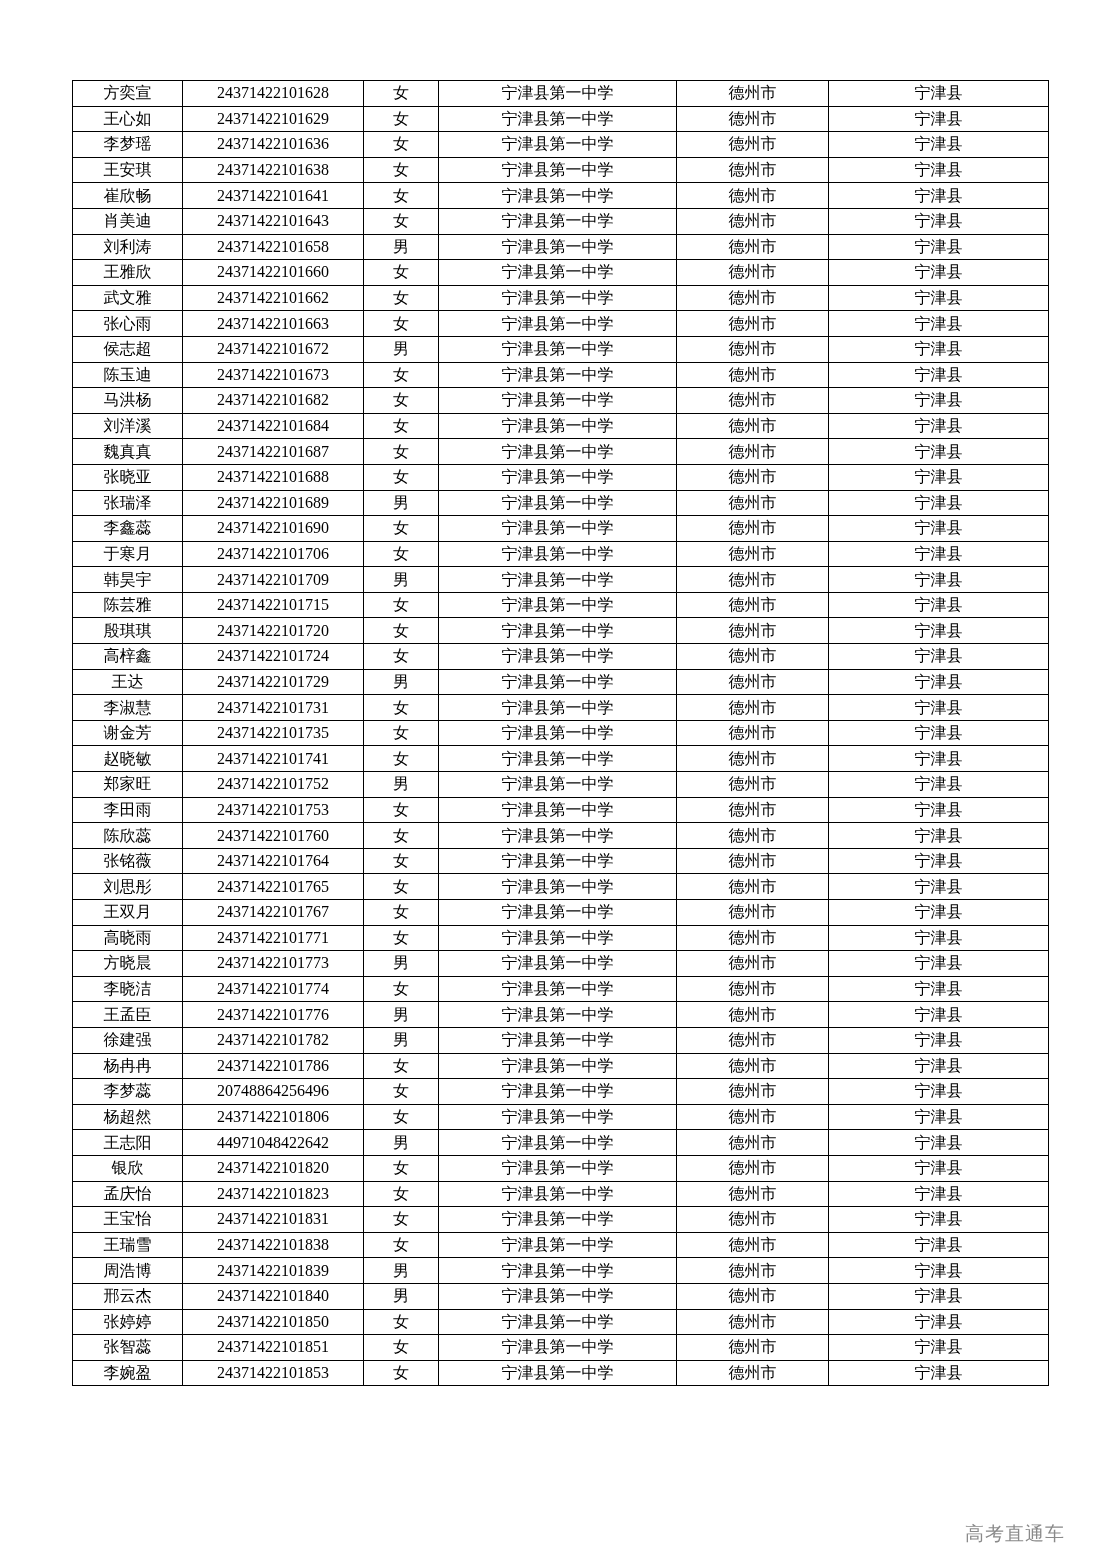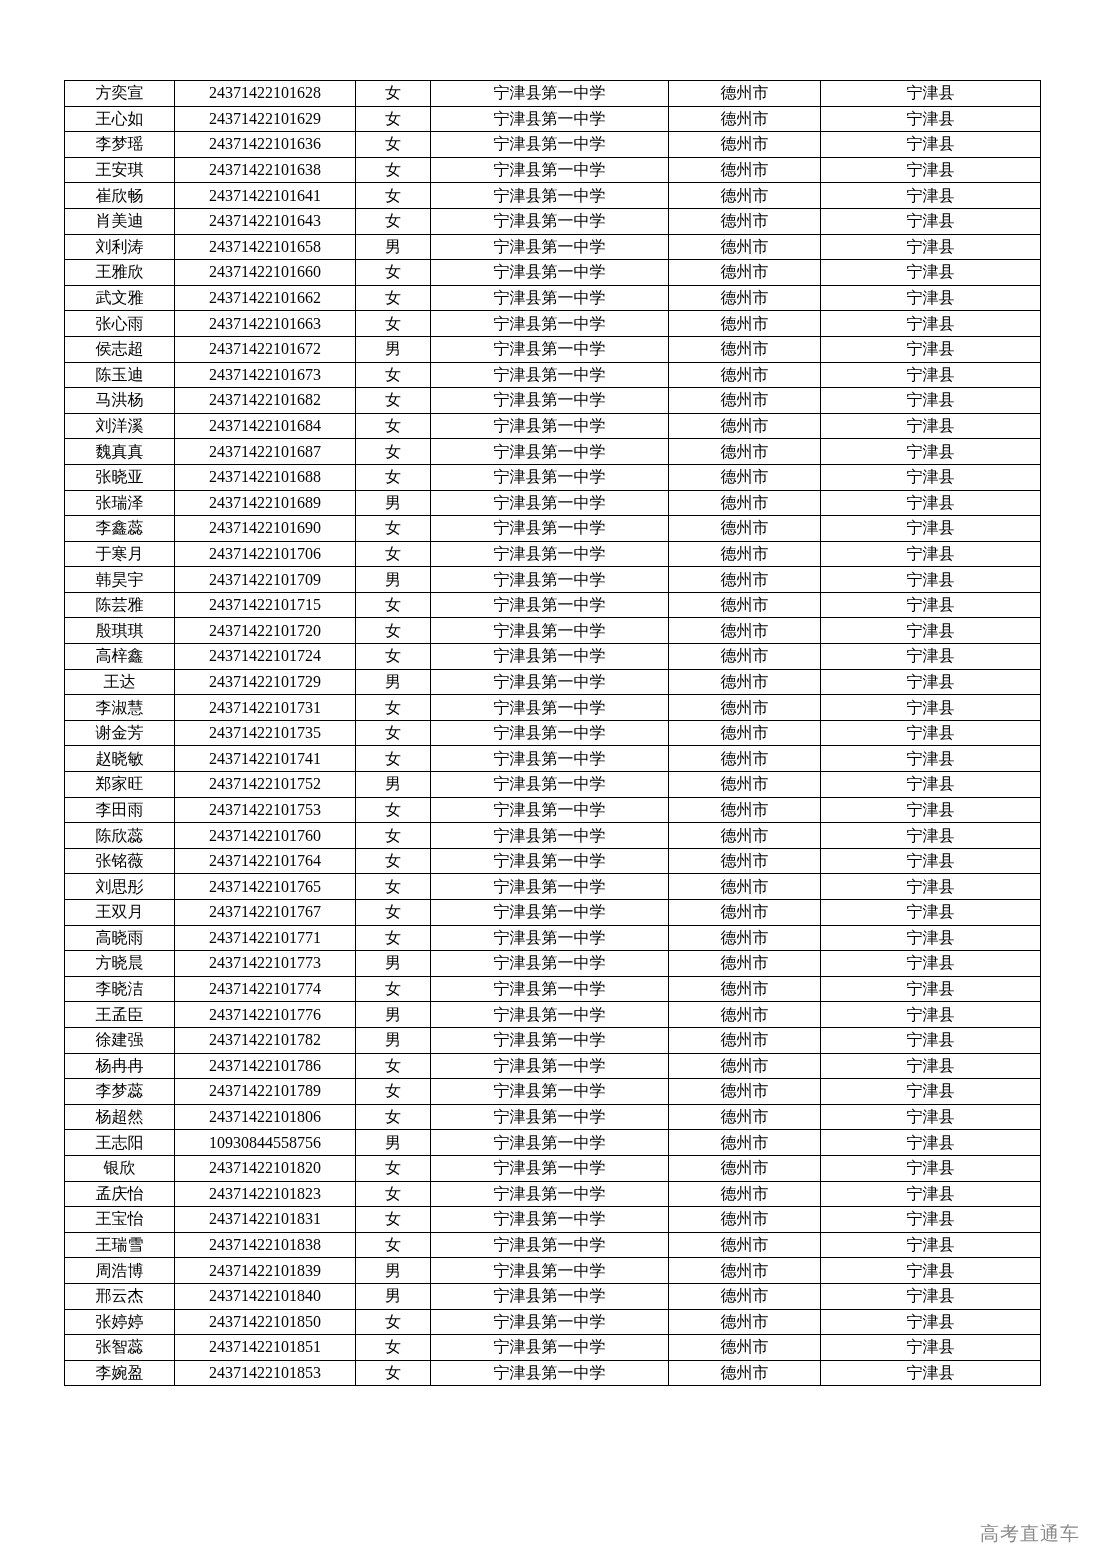--- a/index.html
+++ b/index.html
@@ -15,21 +15,21 @@
     color: #000000;
     overflow: hidden;
   }
   .page {
     position: absolute;
     inset: 0;
     background: #ffffff;
   }
   table.roster {
     position: absolute;
-    left: 64px;
+    left: 72px;
     top: 80px;
     width: 976px;
     border-collapse: collapse;
     table-layout: fixed;
   }
   table.roster td {
     border: 1px solid #000000;
     height: 24.6px;
     padding: 0 2px;
     text-align: center;
@@ -40,21 +40,21 @@
     overflow: hidden;
   }
   col.c-name   { width: 110px; }
   col.c-id     { width: 181px; }
   col.c-gender { width: 75px;  }
   col.c-school { width: 238px; }
   col.c-city   { width: 152px; }
   col.c-county { width: 220px; }
   .watermark {
     position: absolute;
-    right: 22px;
+    right: 37px;
     bottom: 12px;
     font-size: 19px;
     color: #8a8a8a;
     font-family: "Liberation Sans", "DejaVu Sans", sans-serif;
     letter-spacing: 1px;
   }
 </style>
 </head>
 <body>
 
@@ -377,37 +377,37 @@
         <tr>
           <td>杨冉冉</td>
           <td>24371422101786</td>
           <td>女</td>
           <td>宁津县第一中学</td>
           <td>德州市</td>
           <td>宁津县</td>
         </tr>
         <tr>
           <td>李梦蕊</td>
-          <td>24371422101789</td>
+          <td>20748864256496</td>
           <td>女</td>
           <td>宁津县第一中学</td>
           <td>德州市</td>
           <td>宁津县</td>
         </tr>
         <tr>
           <td>杨超然</td>
           <td>24371422101806</td>
           <td>女</td>
           <td>宁津县第一中学</td>
           <td>德州市</td>
           <td>宁津县</td>
         </tr>
         <tr>
           <td>王志阳</td>
-          <td>10930844558756</td>
+          <td>44971048422642</td>
           <td>男</td>
           <td>宁津县第一中学</td>
           <td>德州市</td>
           <td>宁津县</td>
         </tr>
         <tr>
           <td>银欣</td>
           <td>24371422101820</td>
           <td>女</td>
           <td>宁津县第一中学</td>

